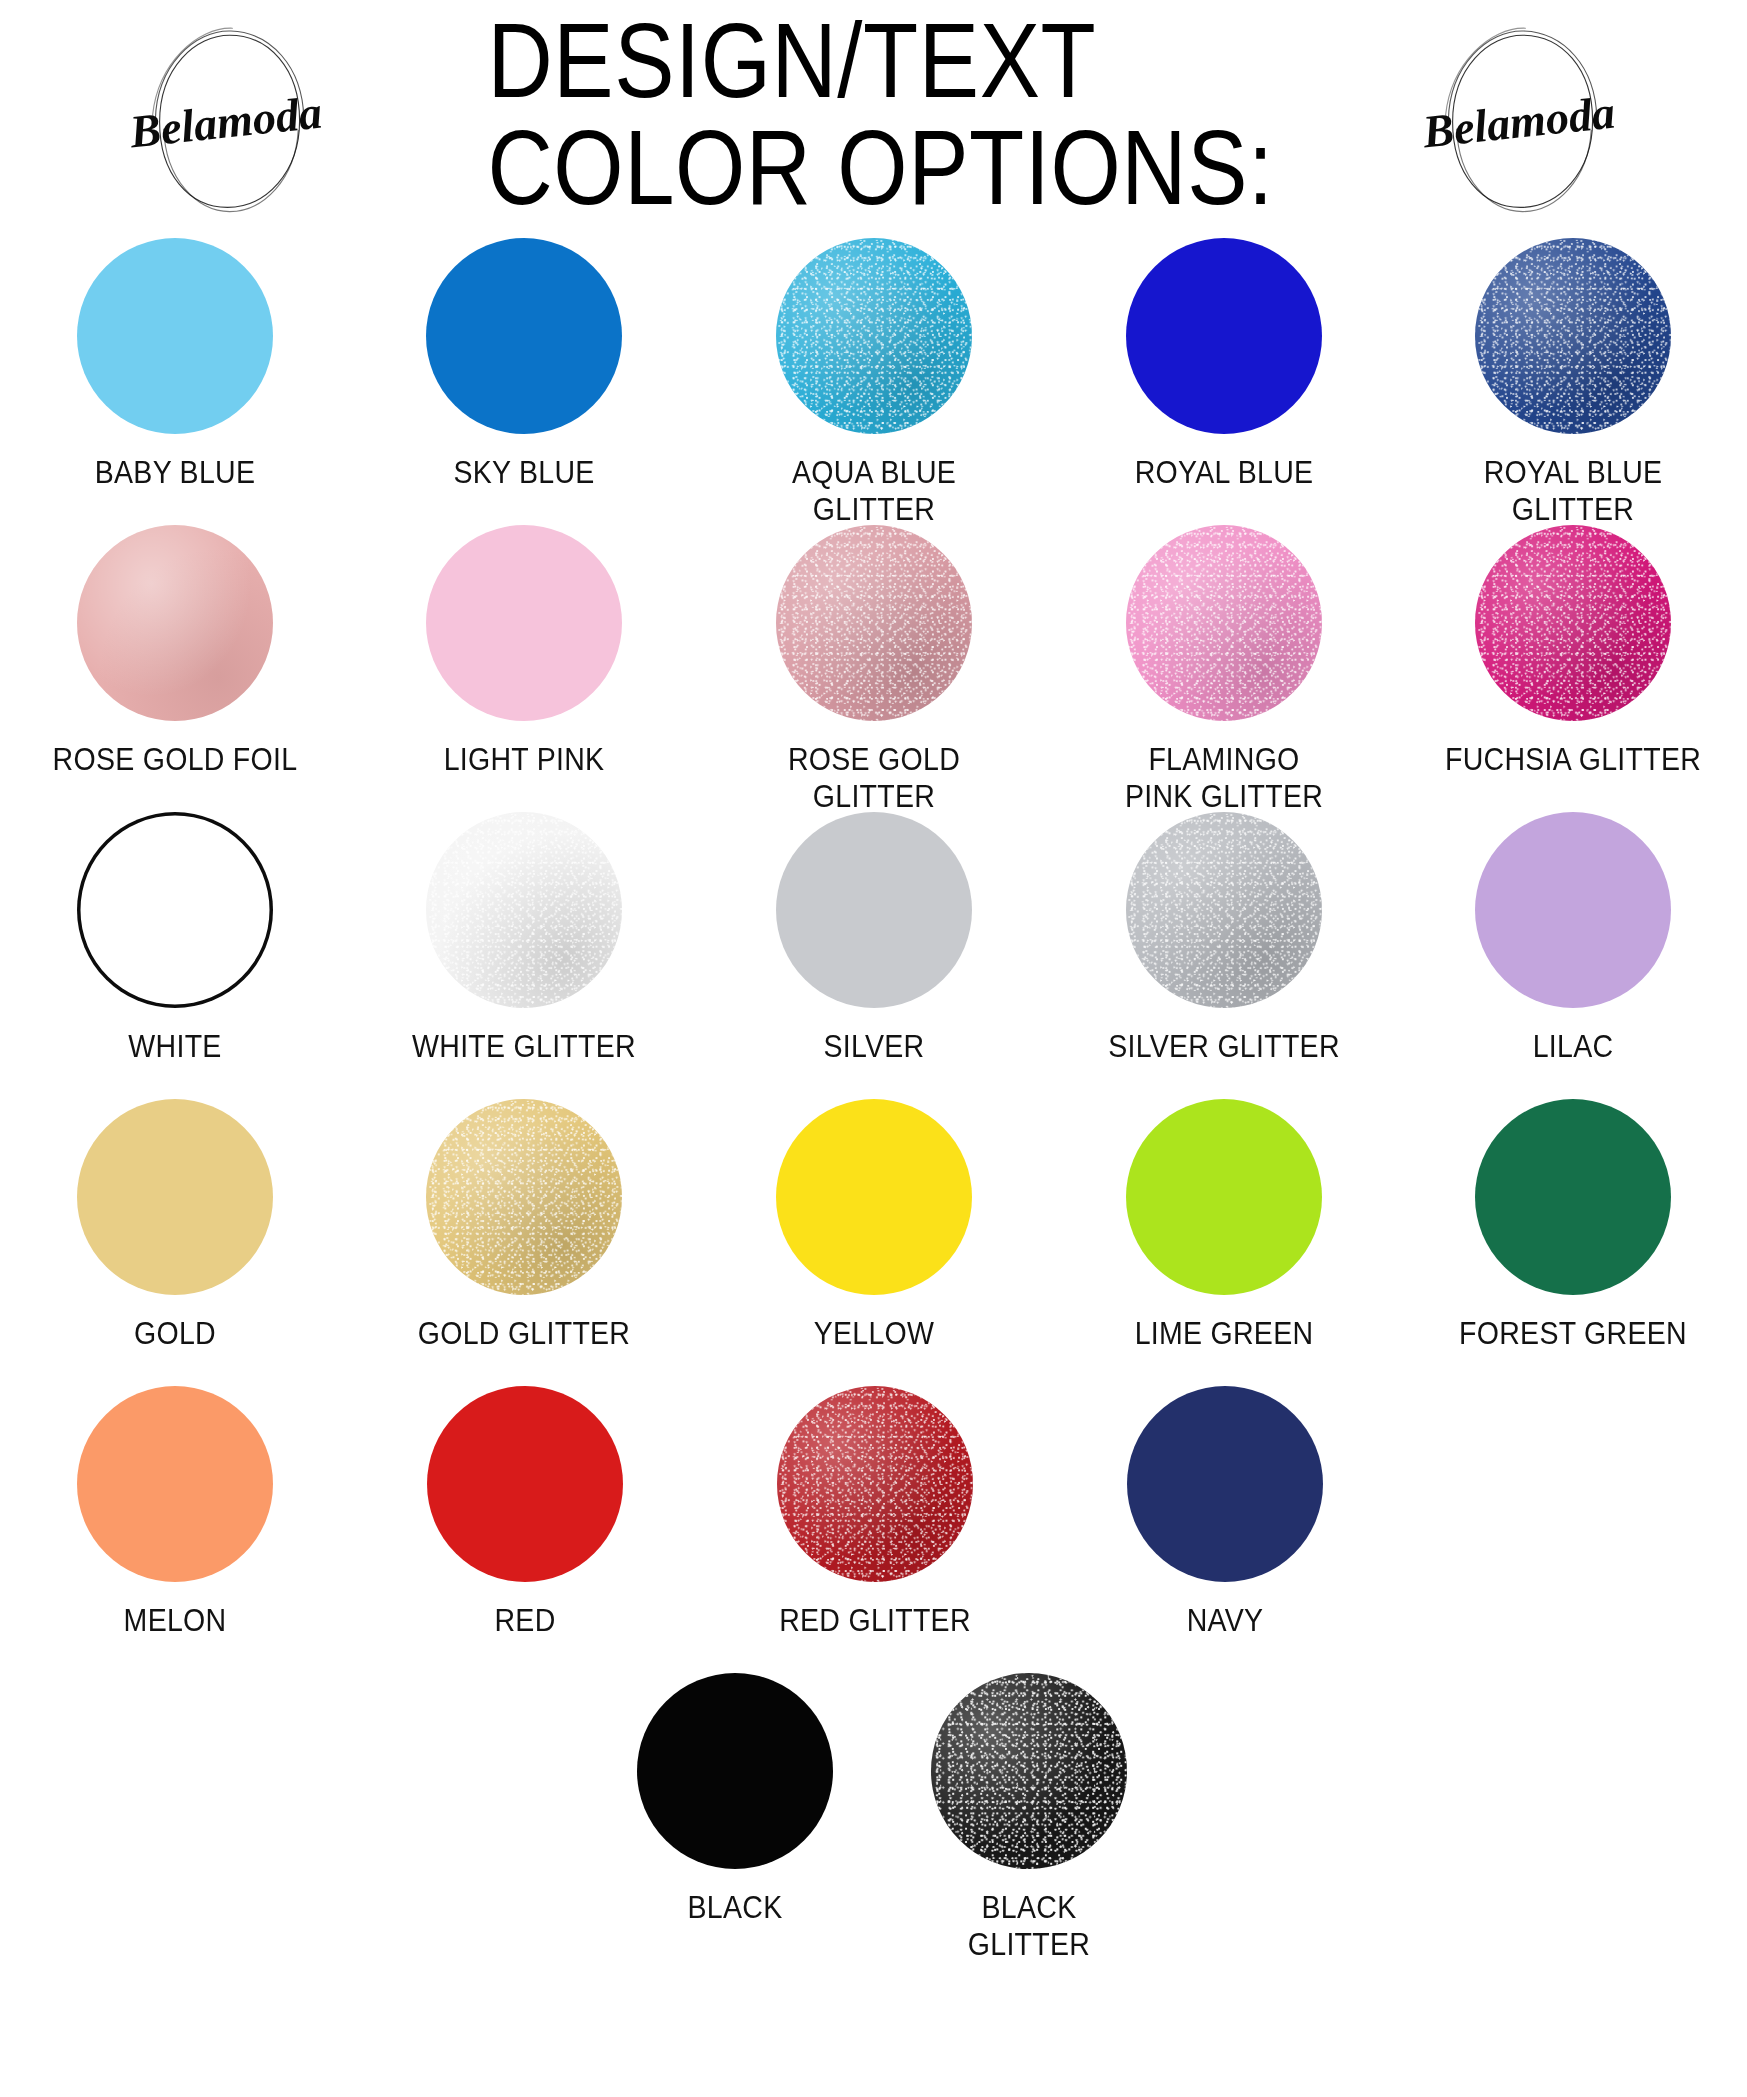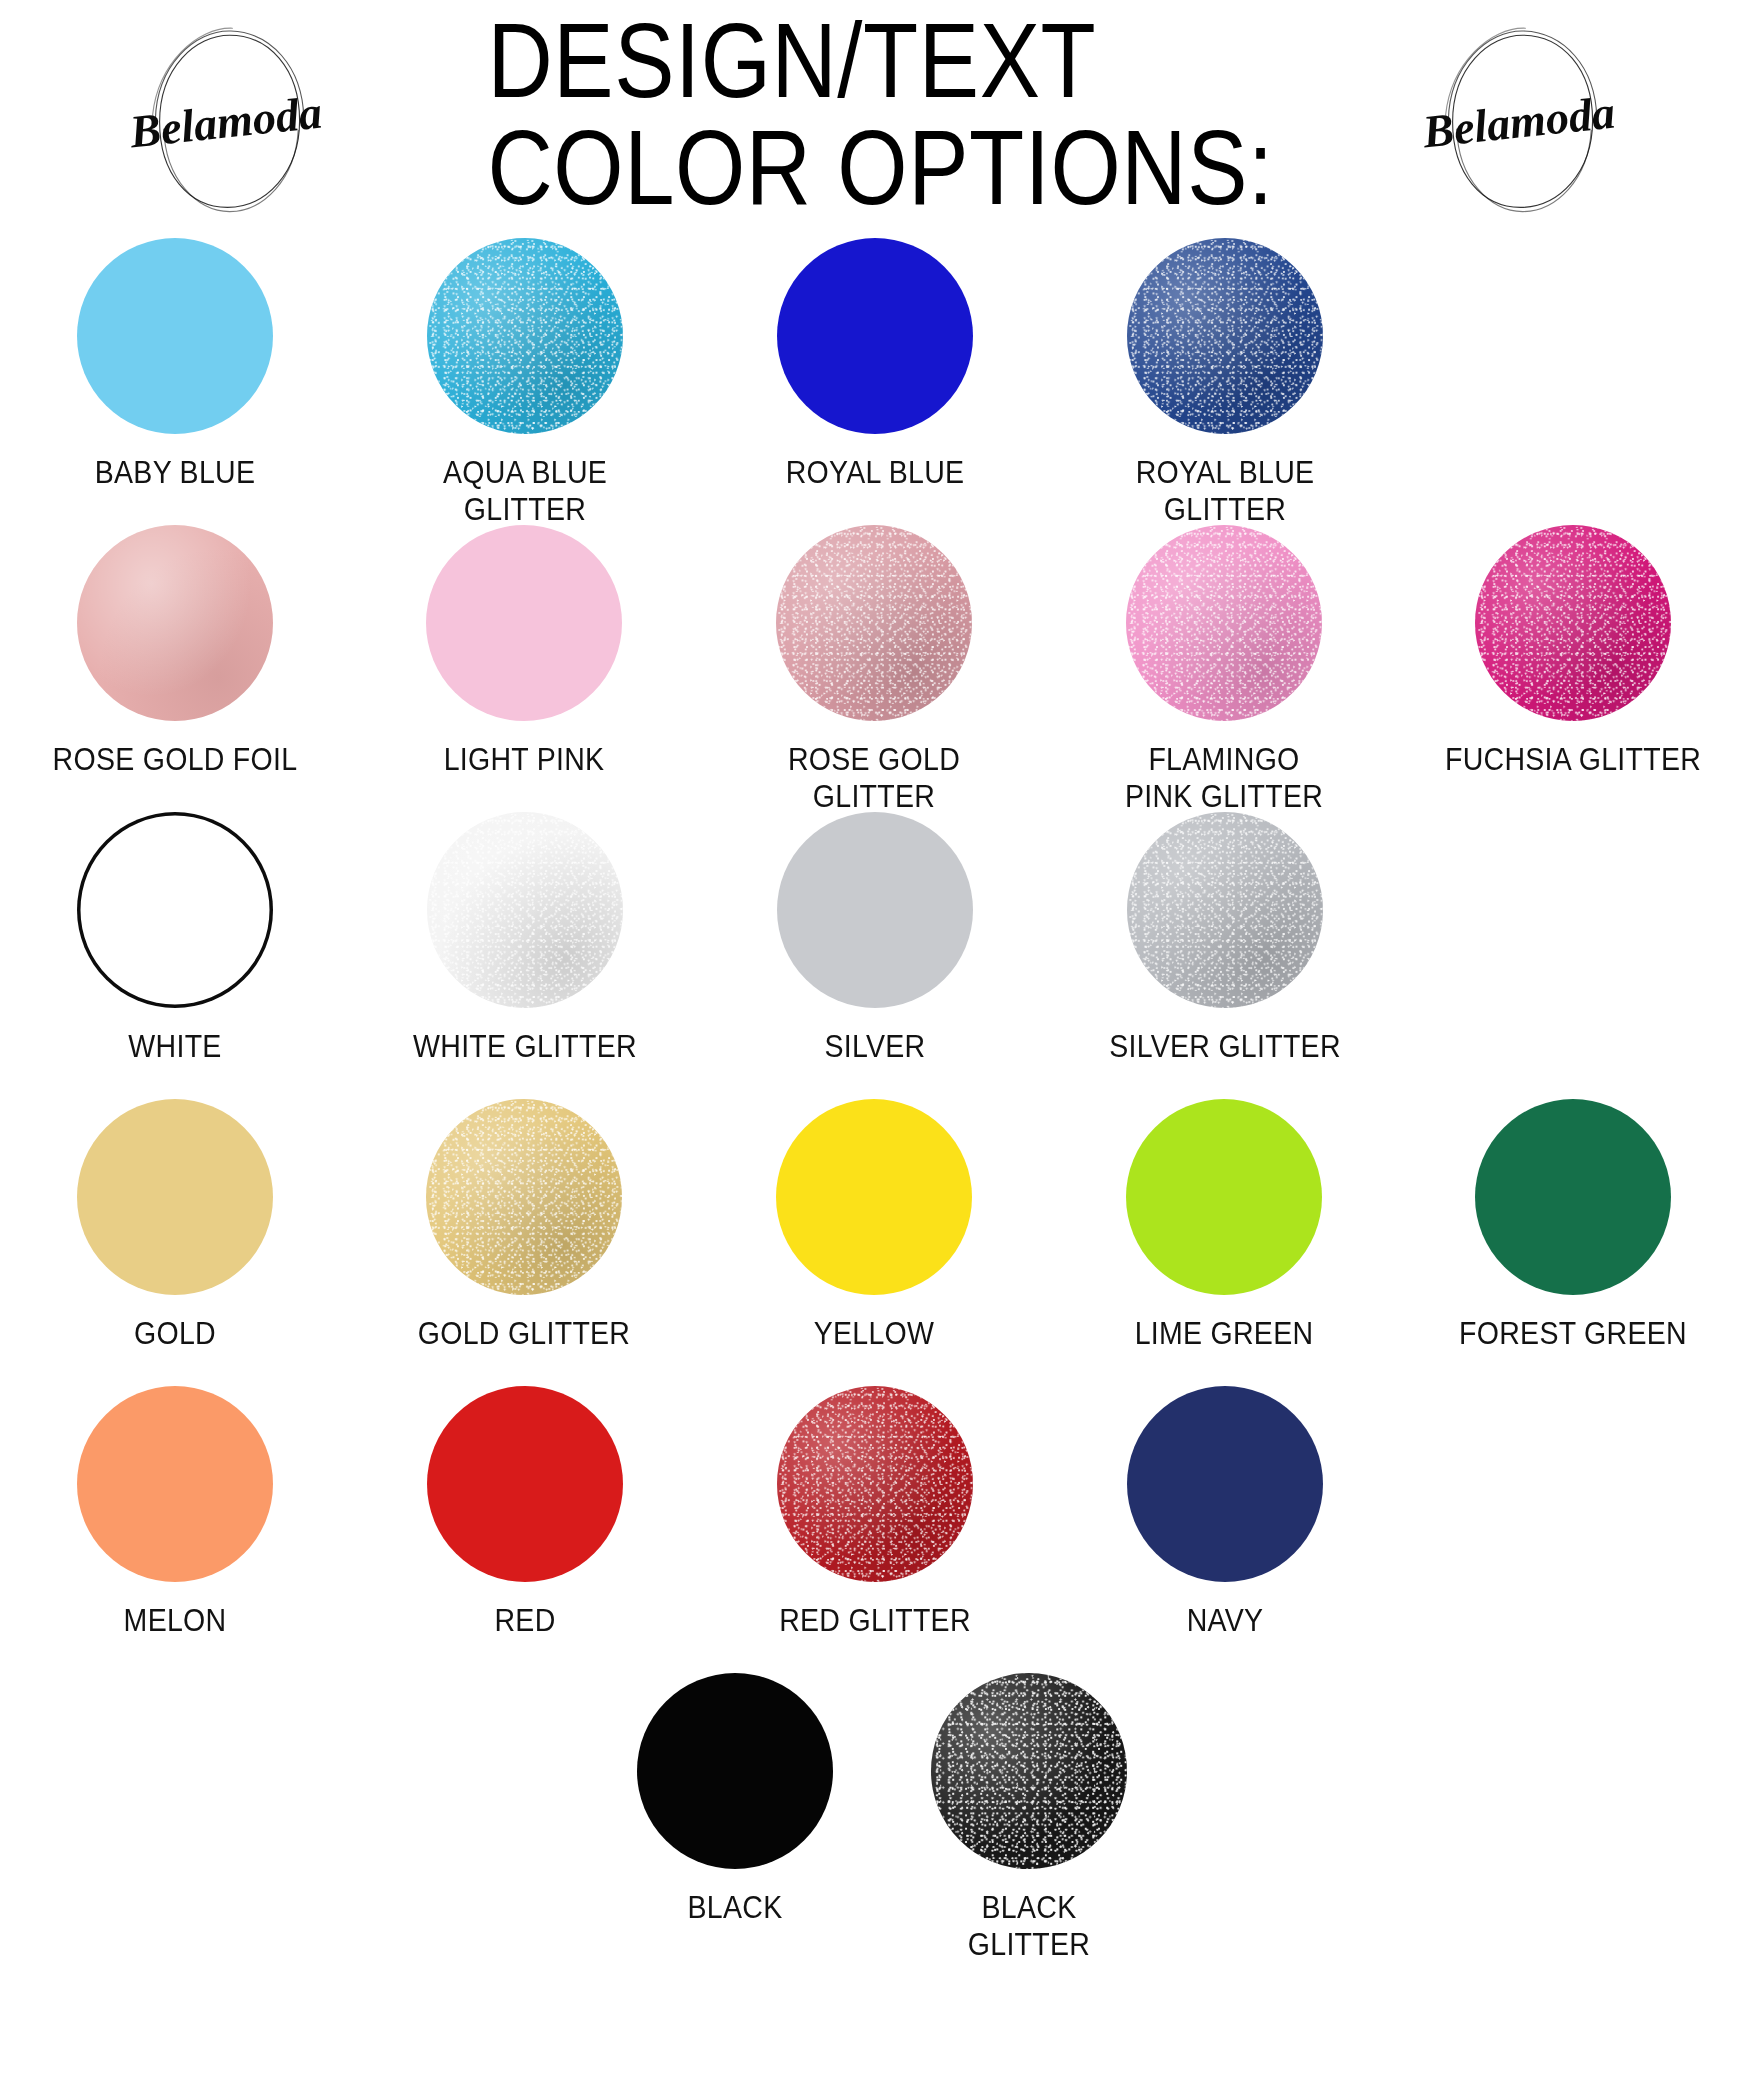--- a/index.html
+++ b/index.html
@@ -196,20 +196,24 @@
   </div>
 </div>
 
 <div class="grid" id="grid">
     <div class="row">
       <div class="cell">
         <div class="swatch" style="background: rgb(114, 206, 240);"></div>
         <div class="label">BABY BLUE</div>
       </div>
       <div class="cell">
+        <div class="swatch" style="background: rgb(11, 115, 200);"></div>
+        <div class="label">SKY BLUE</div>
+      </div>
+      <div class="cell">
         <div class="swatch glitter" style="background: rgb(41, 175, 217);"></div>
         <div class="label">AQUA BLUE<br>GLITTER</div>
       </div>
       <div class="cell">
         <div class="swatch" style="background: rgb(22, 22, 206);"></div>
         <div class="label">ROYAL BLUE</div>
       </div>
       <div class="cell">
         <div class="swatch glitter" style="background: rgb(35, 70, 143);"></div>
         <div class="label">ROYAL BLUE<br>GLITTER</div>
@@ -247,20 +251,24 @@
         <div class="label">WHITE GLITTER</div>
       </div>
       <div class="cell">
         <div class="swatch" style="background: rgb(200, 202, 206);"></div>
         <div class="label">SILVER</div>
       </div>
       <div class="cell">
         <div class="swatch glitter" style="background: rgb(182, 185, 190);"></div>
         <div class="label">SILVER GLITTER</div>
       </div>
+      <div class="cell">
+        <div class="swatch" style="background: rgb(195, 165, 221);"></div>
+        <div class="label">LILAC</div>
+      </div>
     </div>
     <div class="row">
       <div class="cell">
         <div class="swatch" style="background: rgb(232, 206, 134);"></div>
         <div class="label">GOLD</div>
       </div>
       <div class="cell">
         <div class="swatch glitter" style="background: rgb(227, 198, 120);"></div>
         <div class="label">GOLD GLITTER</div>
       </div>

